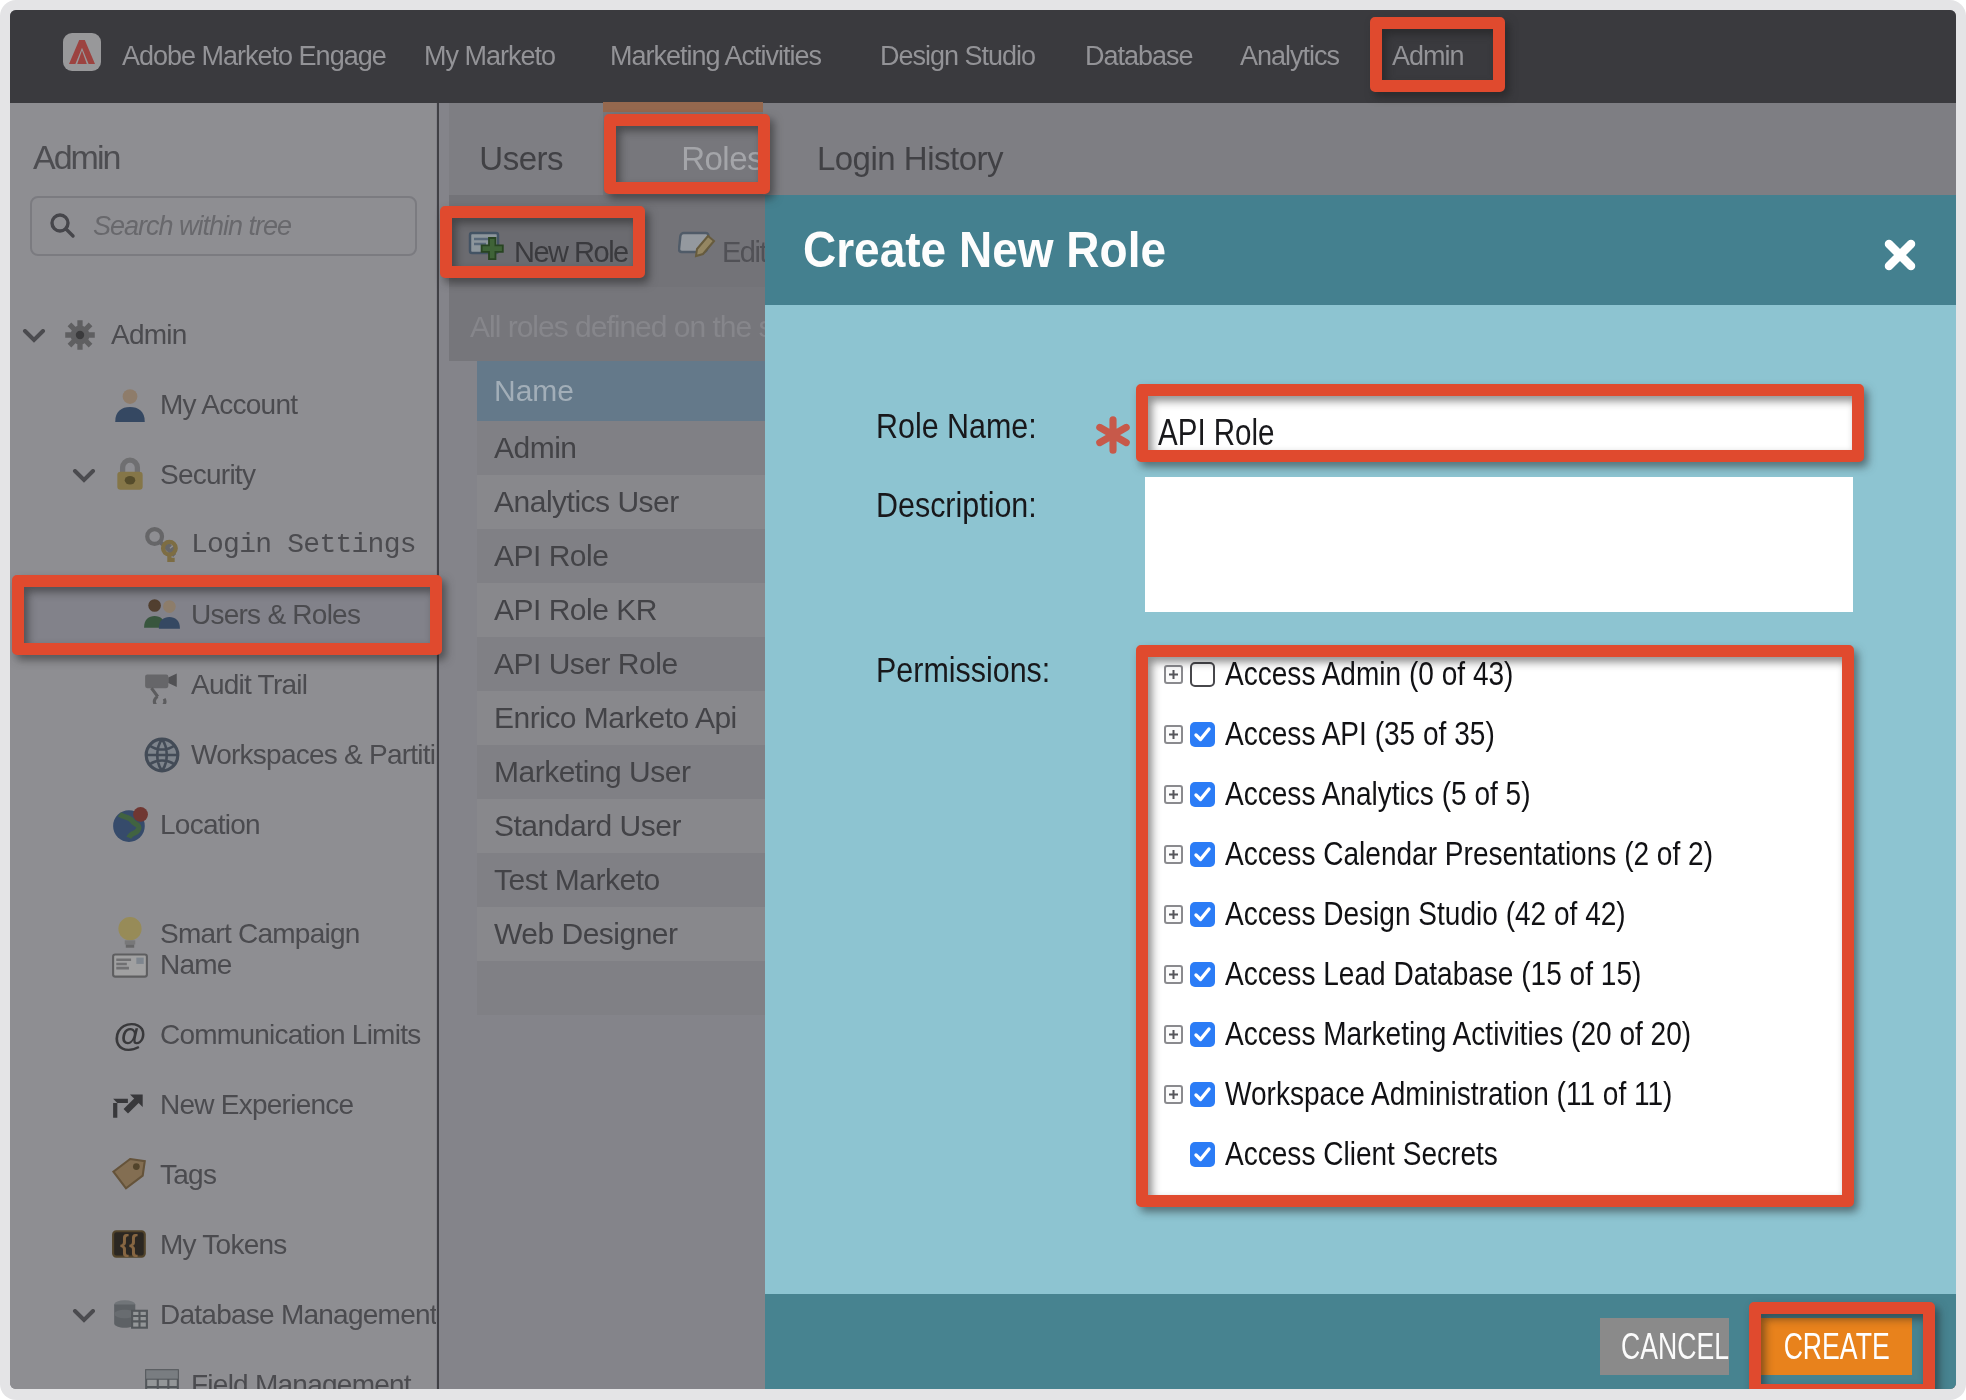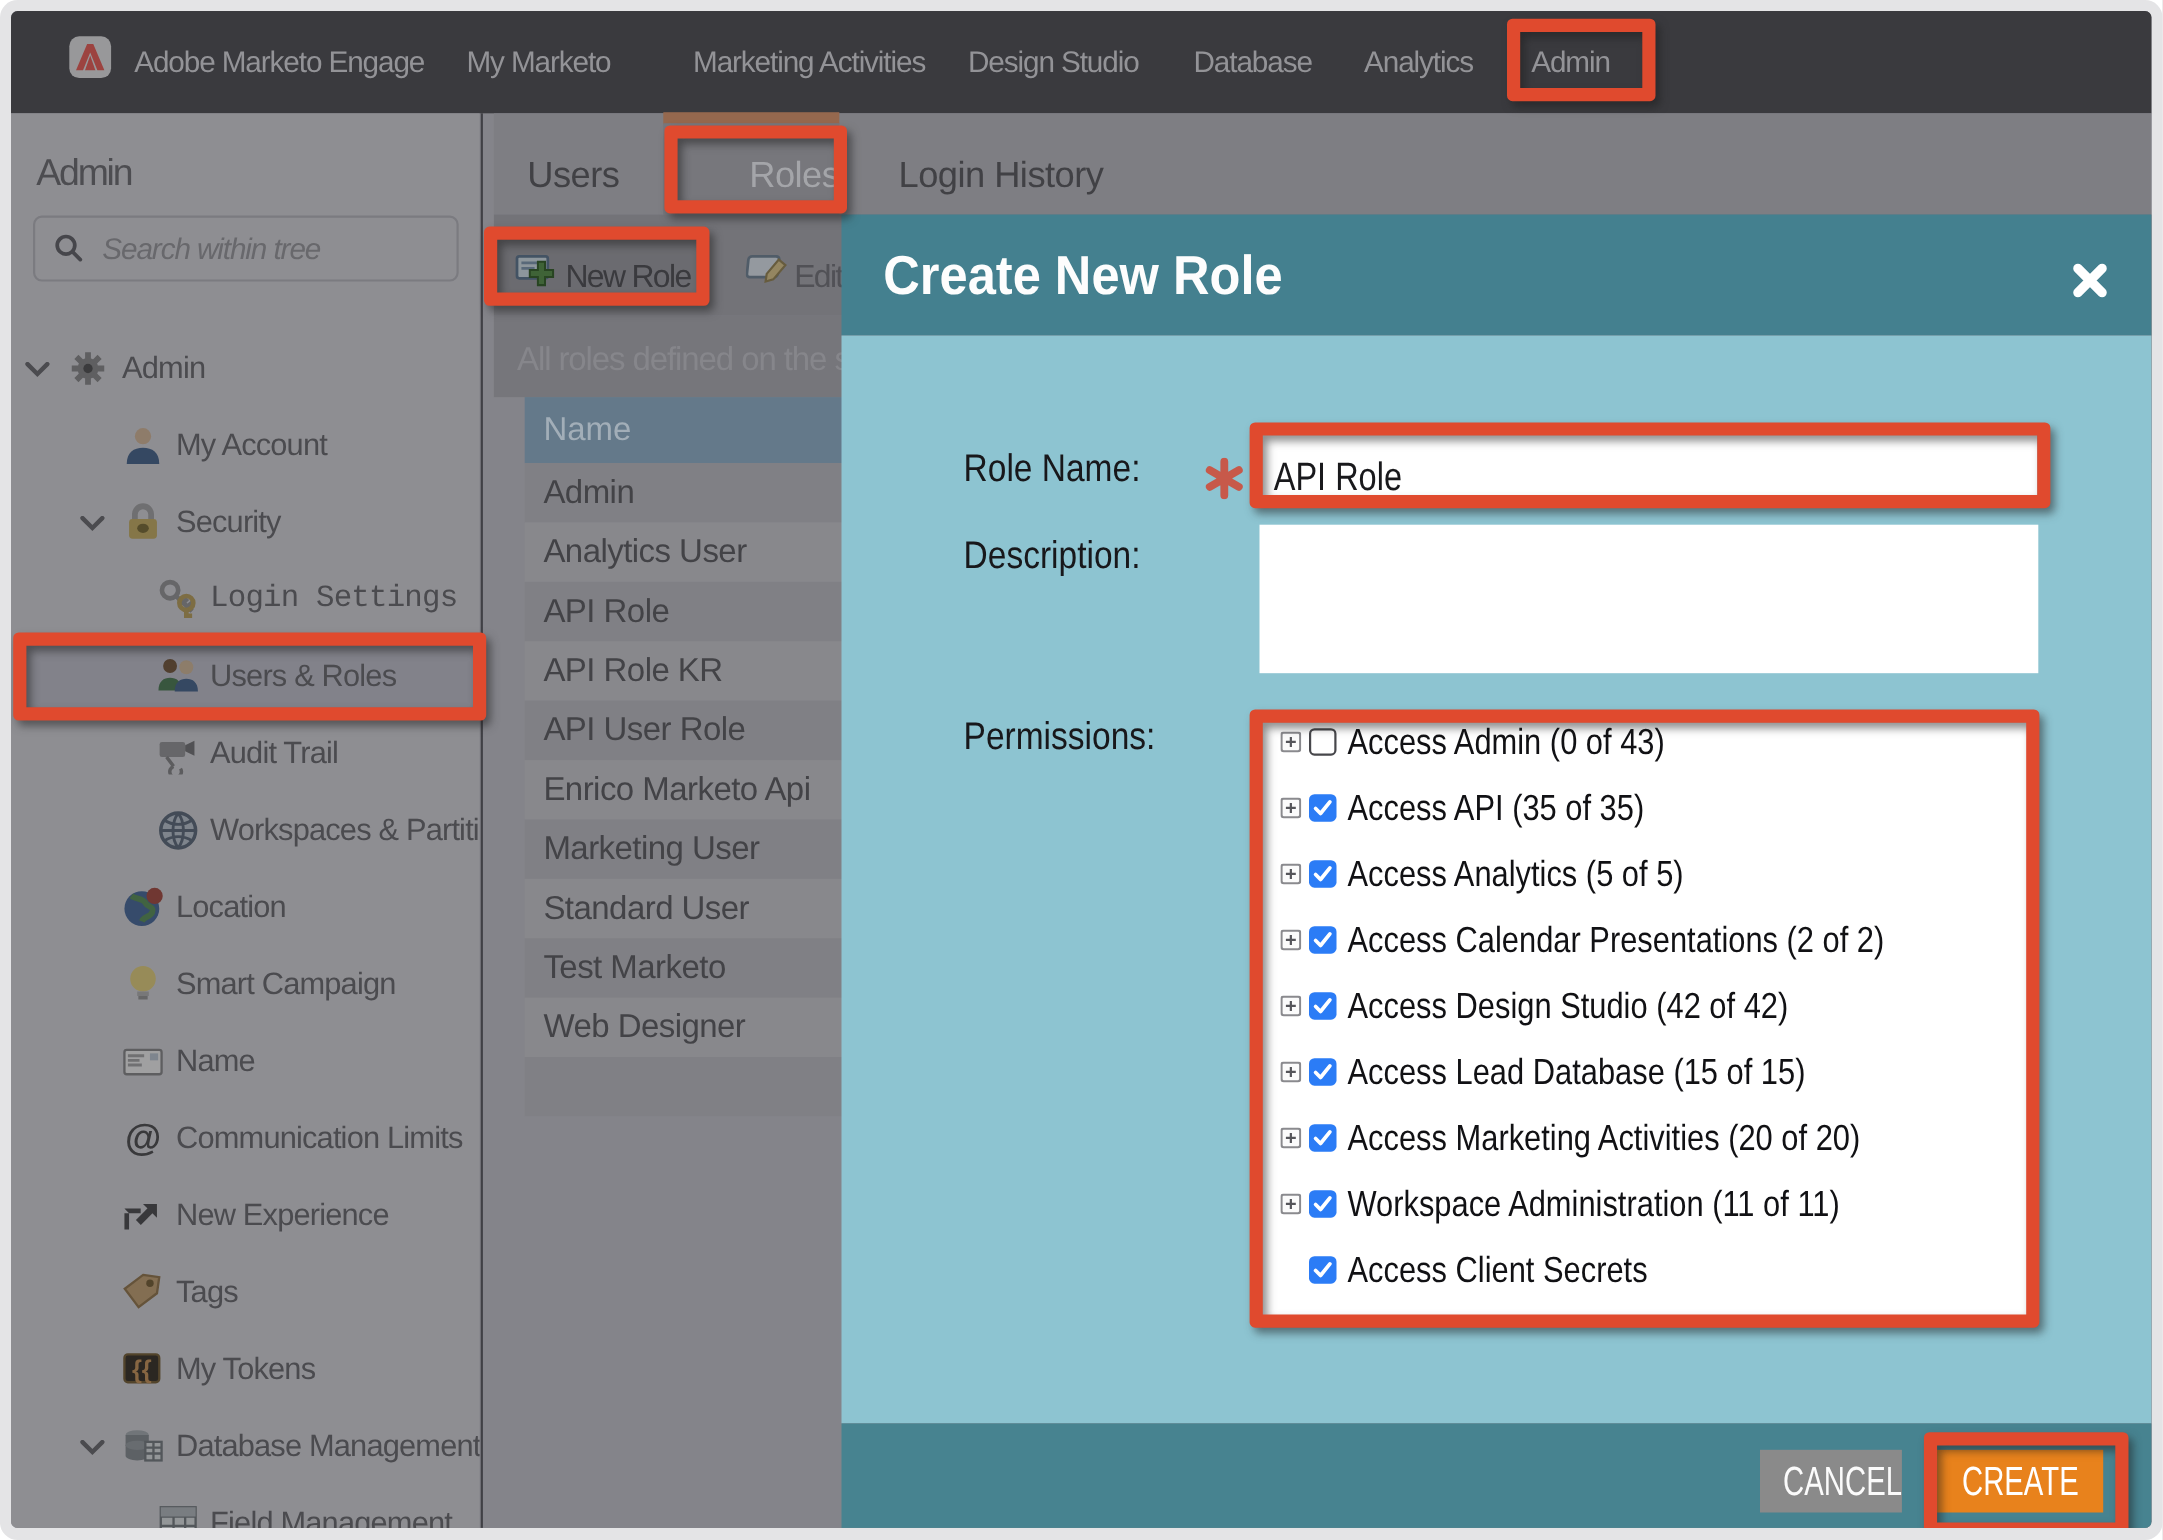--- a/index.html
+++ b/index.html
@@ -67,21 +67,21 @@
     <div class="logo">
         <svg style="position:absolute;left:6px;top:7px;" width="26" height="24" viewBox="0 0 26 24">
       <g fill="#9c4340">
             <path d="M10.2 0 H15.8 L26 24 H19.6 L13 7.8 L6.4 24 H0 Z"></path>
             <path d="M13 10.5 L17.8 24 H8.2 Z"></path>
           </g>
         </svg>
       </div>
     <div class="item" style="left:112px;">Adobe Marketo Engage</div>
     <div class="item" style="left:414px;">My Marketo</div>
-    <div class="item" style="left:600px;margin-left:20px;">Marketing Activities</div>
+    <div class="item" style="left:600px;">Marketing Activities</div>
     <div class="item" style="left:870px;">Design Studio</div>
     <div class="item" style="left:1075px;">Database</div>
     <div class="item" style="left:1230px;">Analytics</div>
     <div class="item" style="left:1382px;">Admin</div>
   </div>
 
   <div class="sidebar">
     <div class="sb-title">Admin</div>
     <div class="search">
       <svg style="position:absolute;left:17px;top:14px;" width="27" height="27" viewBox="0 0 27 27">
@@ -156,21 +156,21 @@
       <span class="txt" style="left:181px;">Workspaces &amp; Partitio</span>
       </div>
     <div class="trow" style="top:687px;">
       <svg class="ic" style="left:101px;" viewBox="0 0 36 36">
           <circle cx="17" cy="19" r="15" fill="#3e74c4"></circle>
           <path d="M8 8c4 3 10 2 12 6s8 3 6 8-7 3-9 8" stroke="#49a049" stroke-width="5" fill="none"></path>
           <circle cx="28" cy="8" r="7" fill="#d8483a"></circle>
         </svg>
       <span class="txt" style="left:150px;">Location</span>
       </div>
-    <div class="trow" style="top:757px;">
+    <div class="trow" style="top:796px;">
       <svg class="ic" style="left:101px;" viewBox="0 0 36 36">
           <circle cx="18" cy="13" r="11" fill="#f2d452"></circle>
           <path d="M13 24h10v4h-10z" fill="#b5b5b9"></path>
           <path d="M14 28h8v3h-8z" fill="#9a9a9e"></path>
         </svg>
       <span class="txt" style="left:150px;">Smart Campaign</span>
       </div>
     <div class="trow" style="top:827px;">
       <svg class="ic" style="left:101px;" viewBox="0 0 36 36">
           <rect x="2" y="8" width="32" height="21" rx="2" fill="#f2f2f4" stroke="#8e8e94" stroke-width="2"></rect>

